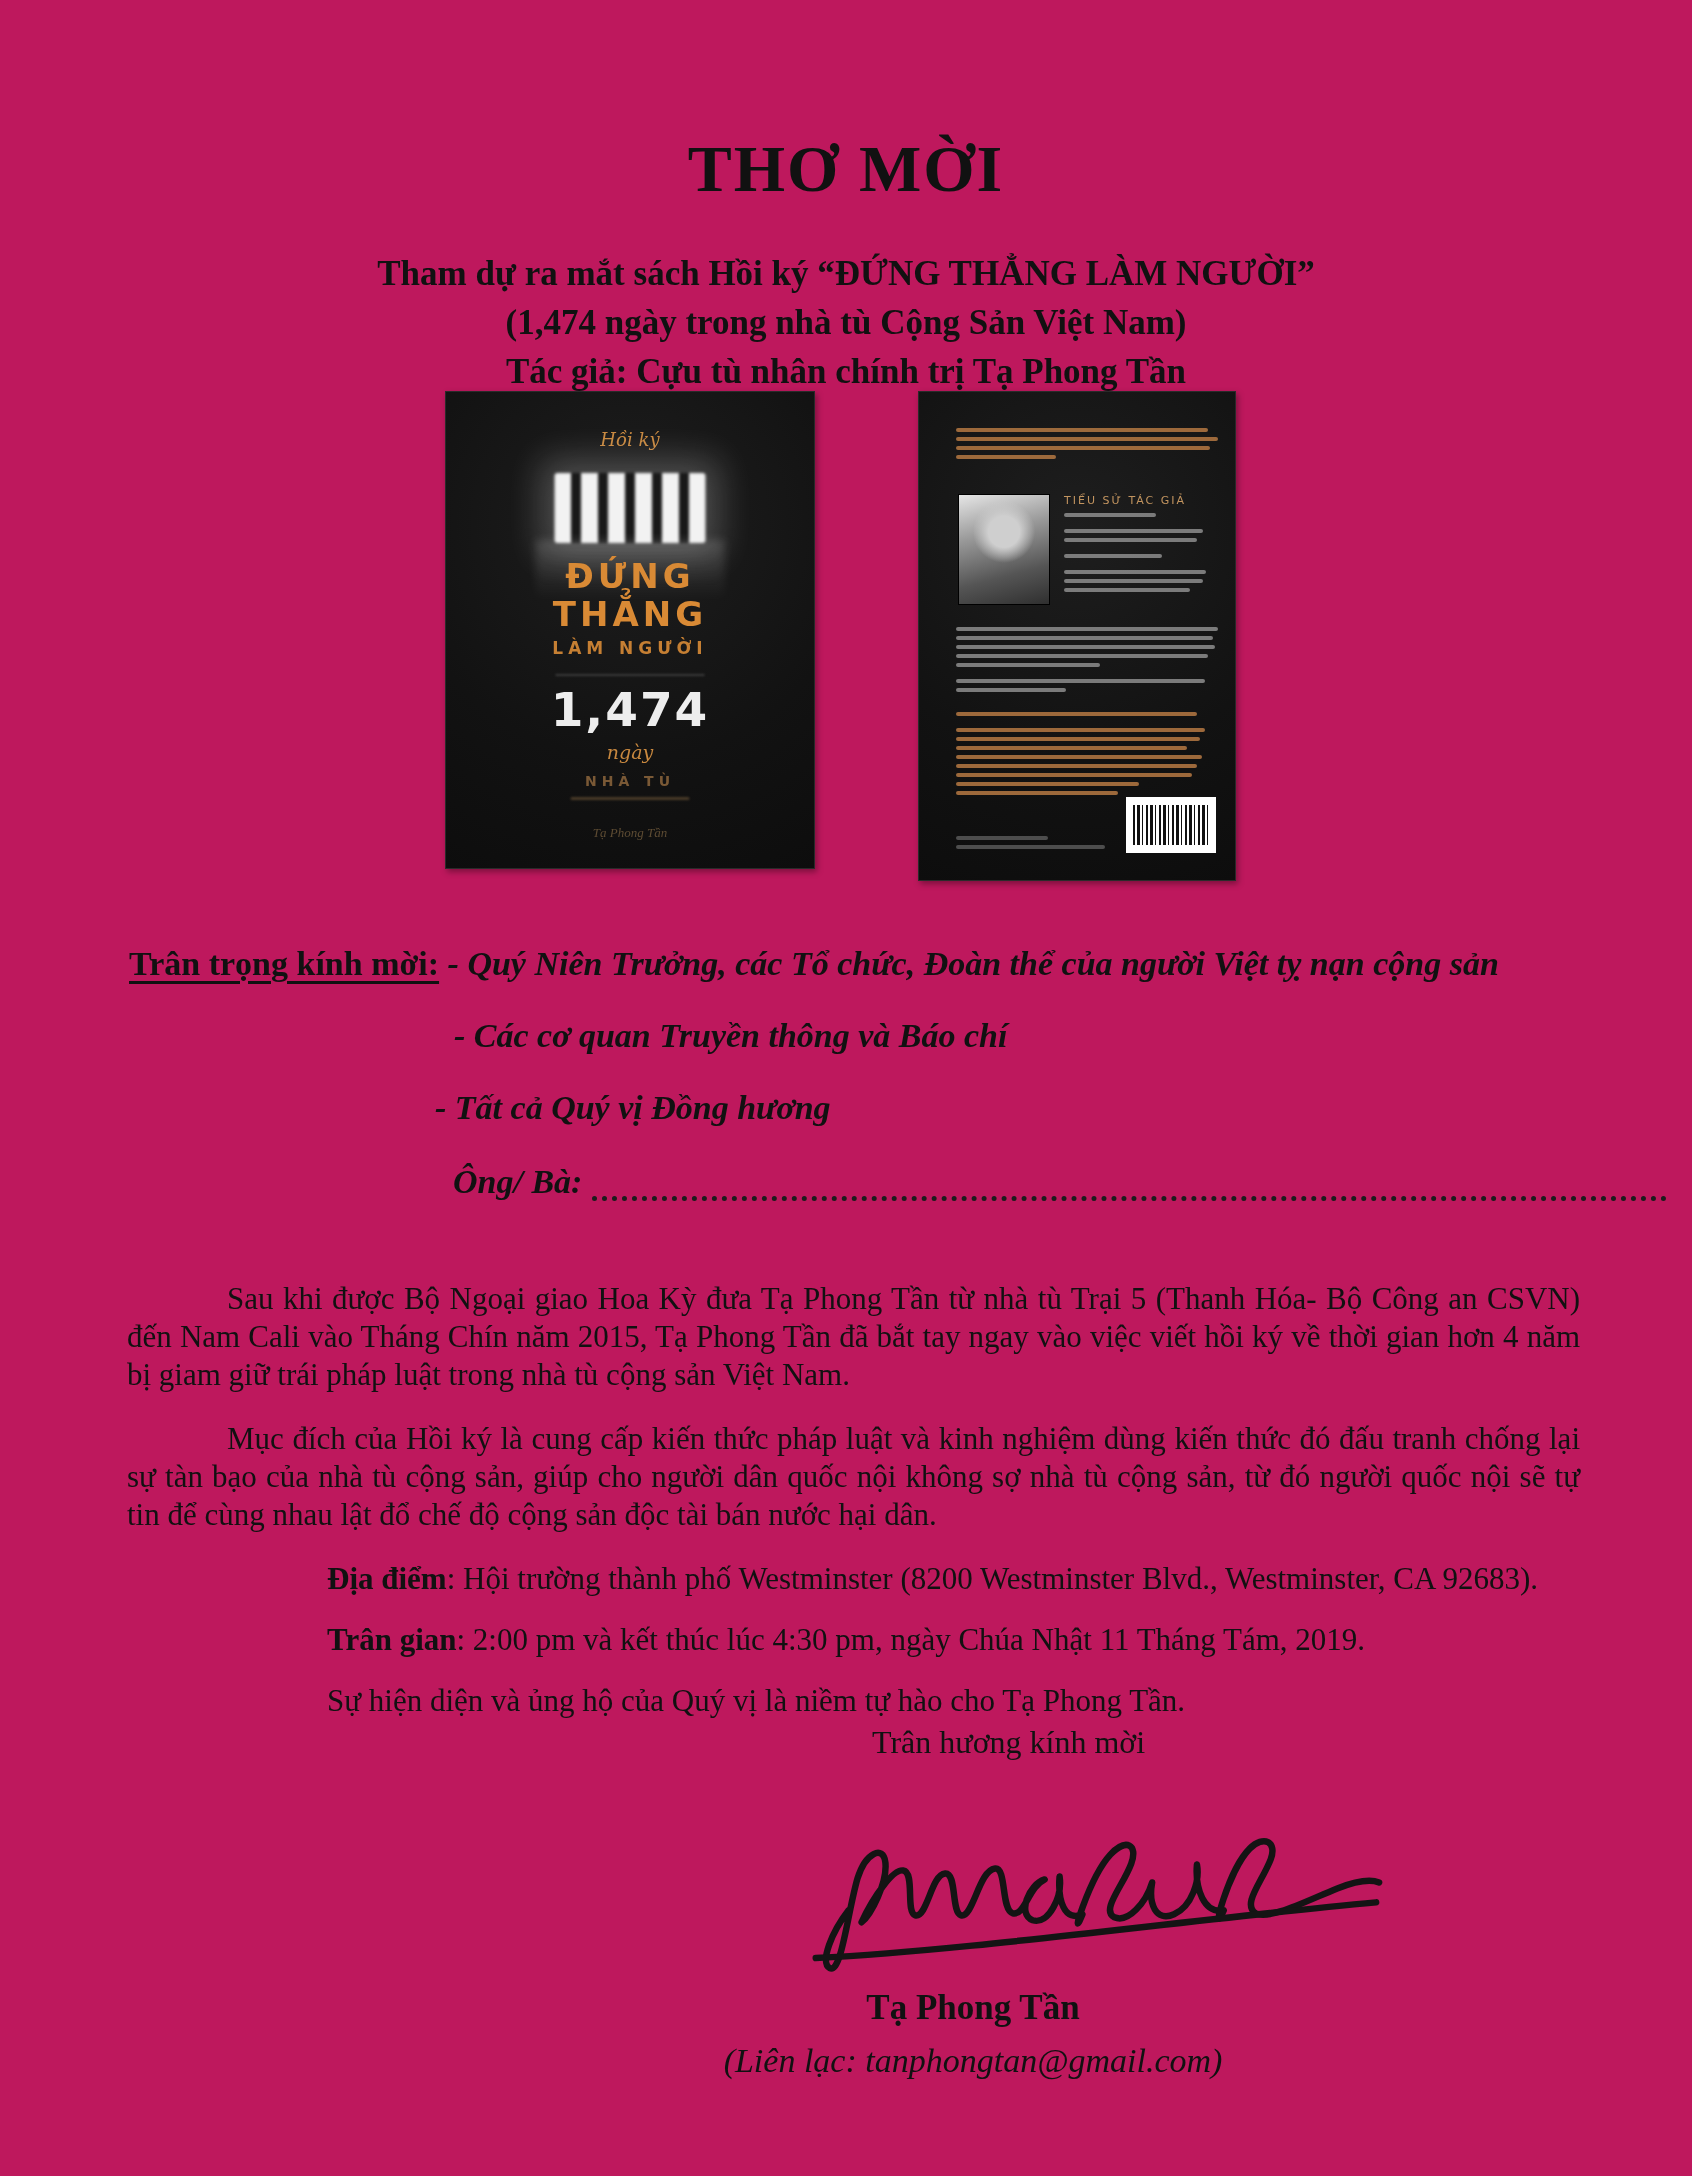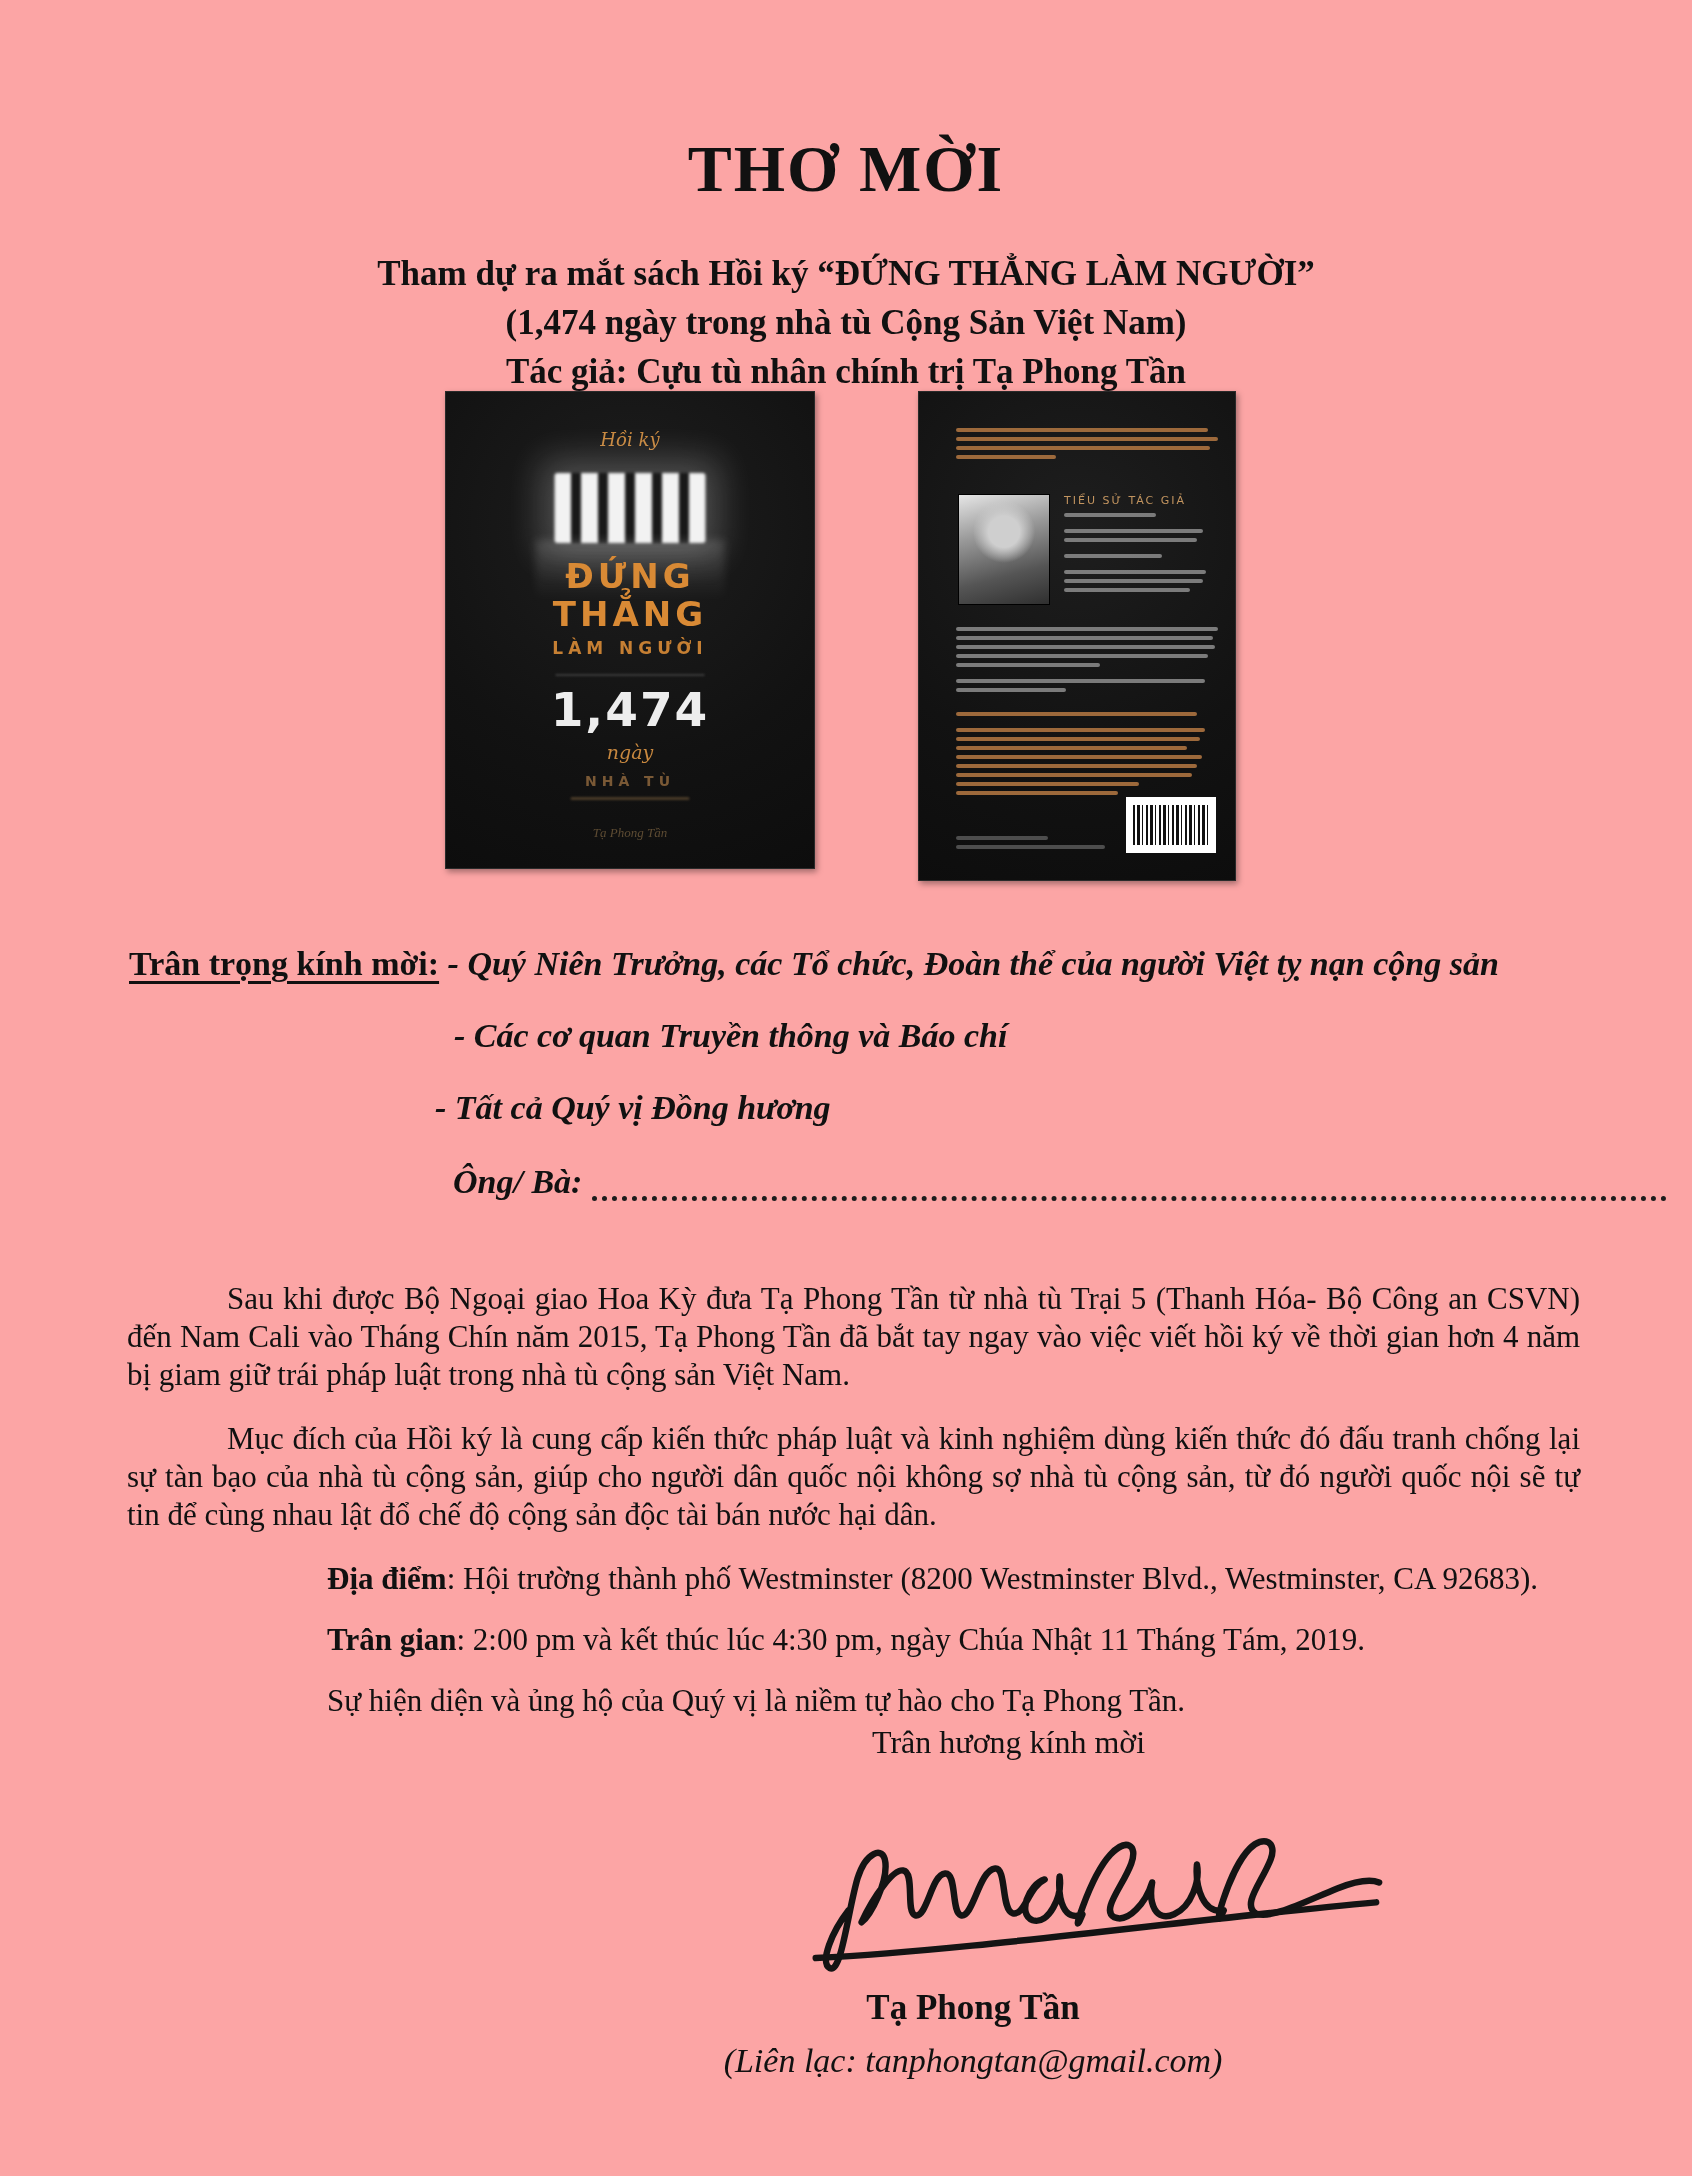--- a/index.html
+++ b/index.html
@@ -1,20 +1,20 @@
 <!DOCTYPE html>
 <html><head>
 <meta charset="utf-8">
 <style>
   html,body{margin:0;padding:0;background:#e9e9e9;}
   .page{
     position:relative;
     width:1692px;height:2176px;
     margin:0 auto;
-    background:#fca5a5;
+    background:#be185d;
     font-family:"Liberation Serif","DejaVu Serif",serif;
     color:#111;
     overflow:hidden;
   }
   
   .doc-title{
     position:absolute;top:131px;left:0;width:100%;
     text-align:center;font-size:66px;font-weight:bold;letter-spacing:2px;
   }
   .doc-subtitle{

